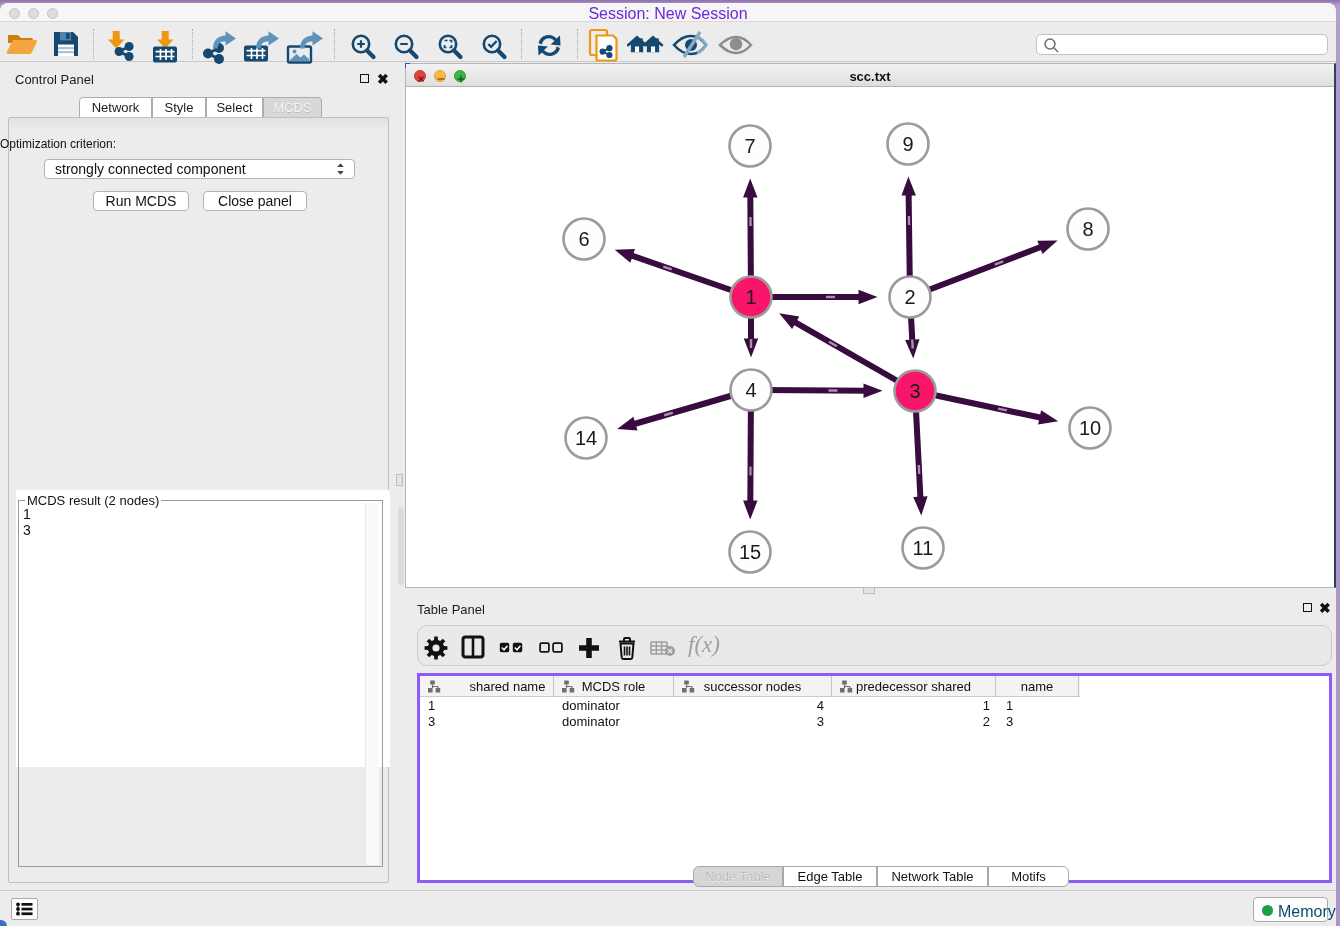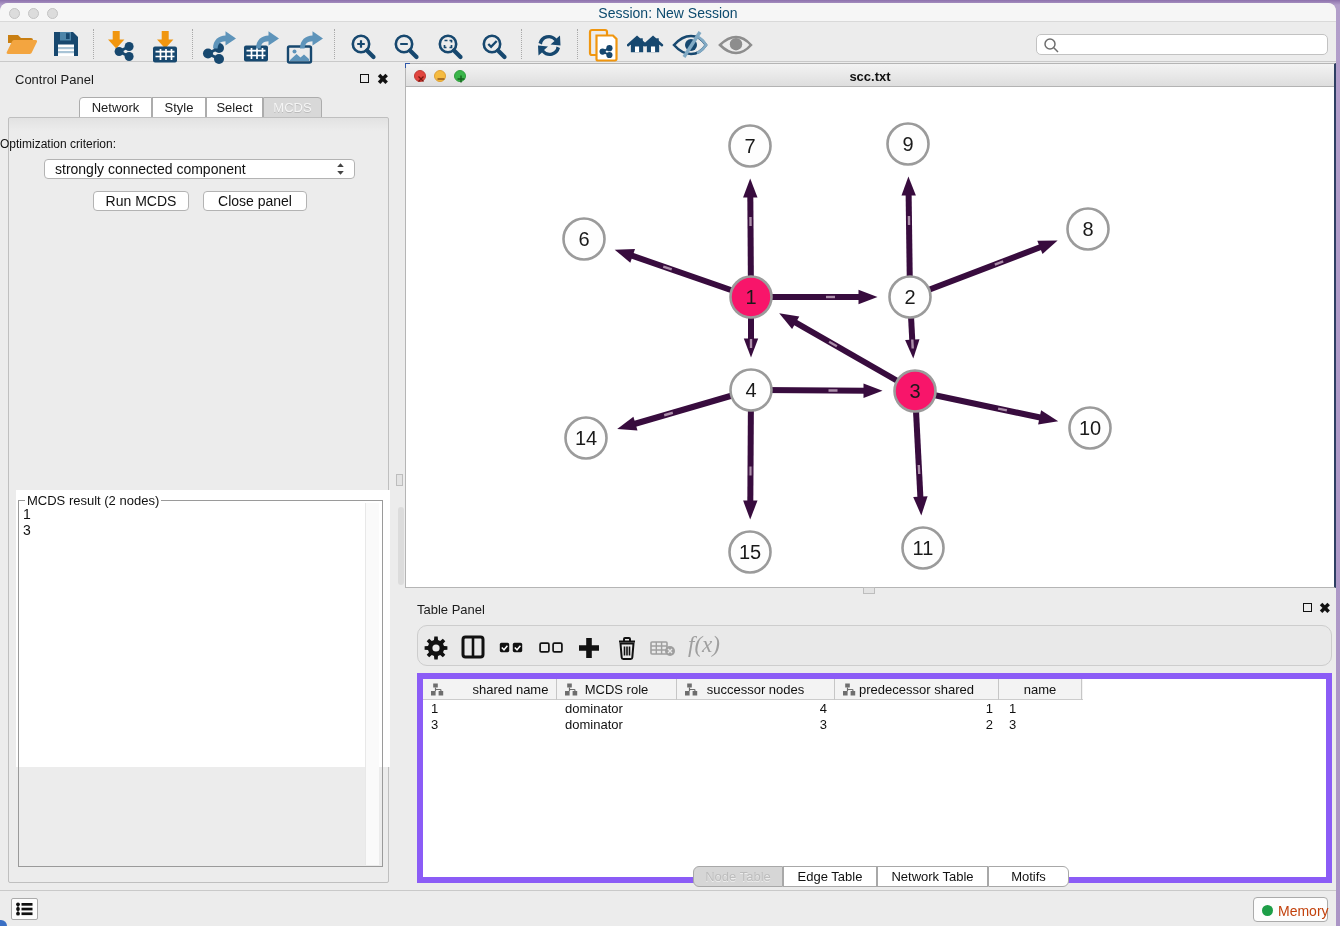--- a/index.html
+++ b/index.html
@@ -4,21 +4,21 @@
  font-family:"Liberation Sans",sans-serif;background:linear-gradient(#8d71ac,#b29eca 5px,#ab95c6);}
 *{box-sizing:border-box}
 #app{position:absolute;left:0;top:3px;width:1336px;height:923px;background:#ececec;
  border-radius:8px 8px 0 0;overflow:hidden}
 .abs{position:absolute}
 
 #titlebar{position:absolute;left:0;top:0;width:1336px;height:19px;background:#f6f6f6;
  border-radius:7px 7px 0 0;border-bottom:1px solid #d9d9d9}
 #titlebar .tl{position:absolute;top:5px;width:11px;height:11px;border-radius:50%;
  background:#dcdcdc;border:1px solid #c3c3c3}
-#titlebar .t{position:absolute;top:2px;width:100%;text-align:center;font-size:14px;color:#0c4a6e}
+#titlebar .t{position:absolute;top:2px;width:100%;text-align:center;font-size:16px;color:#6d28d9}
 
 #toolbar{position:absolute;left:0;top:20px;width:1336px;height:39px;background:#ececec;
  border-bottom:1px solid #c9c9c9}
 .sep{position:absolute;top:6px;height:30px;width:0;border-left:1px dotted #a9a9a9}
 .tbi{position:absolute;top:5px}
 #search{position:absolute;left:1036px;top:11px;width:292px;height:21px;background:#fff;
  border:1px solid #c2c2c2;border-radius:5px}
 
 #cpanel{position:absolute;left:0;top:59px;width:392px;height:828px}
 #cpanel .hdr{position:absolute;left:15px;top:10px;font-size:13px;color:#1c1c1c}
@@ -43,34 +43,34 @@
  background:linear-gradient(#f3f3f3,#dedede);border-bottom:1px solid #b3b3b3}
 #nettitle .t{position:absolute;top:5px;width:100%;text-align:center;font-size:13px;color:#111;font-weight:bold}
 .mac{position:absolute;top:6px;width:12px;height:12px;border-radius:50%}
 #graph{position:absolute;left:0;top:24px}
 
 #tpanel{position:absolute;left:405px;top:594px;width:933px;height:293px}
 #tpanel .hdr{position:absolute;left:12px;top:5px;font-size:13px;color:#1c1c1c}
 #ttool{position:absolute;left:12px;top:28px;width:915px;height:41px;background:#e9e9e9;
  border:1px solid #cdcdcd;border-radius:10px}
 #ttable{position:absolute;left:12px;top:76px;width:915px;height:210px;background:#fff;
- border:6px solid #8b5cf6}
+ border:3px solid #8b5cf6}
 #thead{position:absolute;left:0;top:0;width:660px;height:21px;background:#f3f3f3;border-bottom:1px solid #cccccc}
 .th{position:absolute;top:0;height:21px;border-right:1px solid #c6c6c6;font-size:13px;color:#111}
 .th span{position:absolute;top:3px;width:100%;text-align:center}
 .td{position:absolute;font-size:13px;color:#111;height:16px;line-height:16px}
 .btab{position:absolute;top:269px;height:21px;background:#fff;border:1px solid #a8a8a8;
  font-size:13px;font-weight:normal;color:#111;text-align:center;line-height:19px}
 
 #sbar{position:absolute;left:0;top:887px;width:1336px;height:33px;background:#ececec;
  border-top:1px solid #c9c9c9}
 #listbtn{position:absolute;left:11px;top:7px;width:27px;height:22px;background:#fdfdfd;
  border:1px solid #ababab;border-radius:2px}
 #membtn{position:absolute;left:1253px;top:6px;width:75px;height:25px;background:#fdfdfd;
- border:1px solid #ababab;border-radius:4px;font-size:14px;color:#c2410c}
+ border:1px solid #ababab;border-radius:4px;font-size:16px;color:#0c4a6e}
 </style></head>
 <body>
 <div id="app">
  <div id="titlebar">
   <div class="tl" style="left:9px"></div>
   <div class="tl" style="left:28px"></div>
   <div class="tl" style="left:47px"></div>
   <div class="t">Session: New Session</div>
  </div>
  <div id="toolbar">

